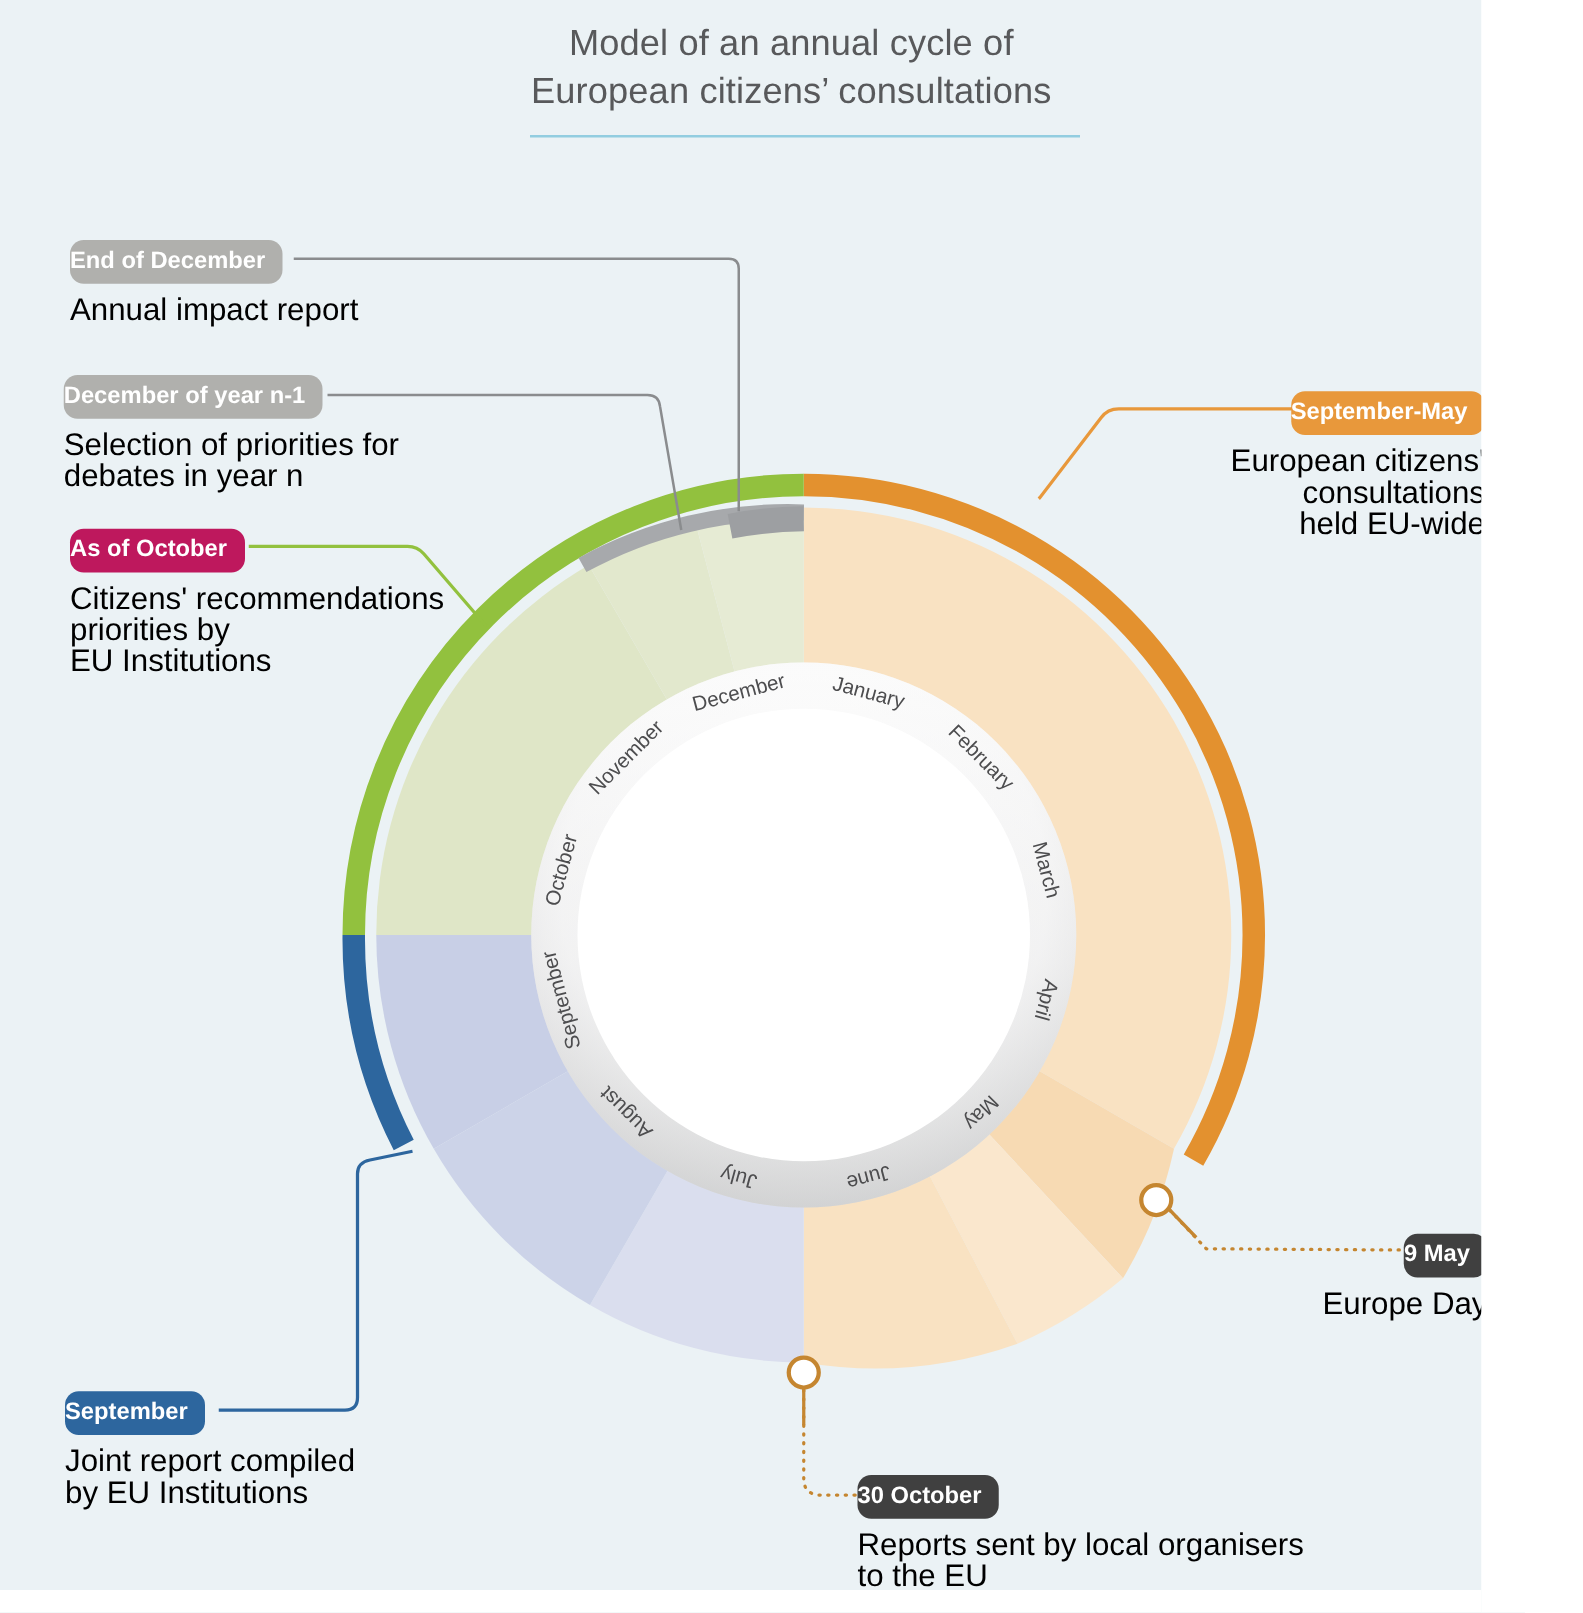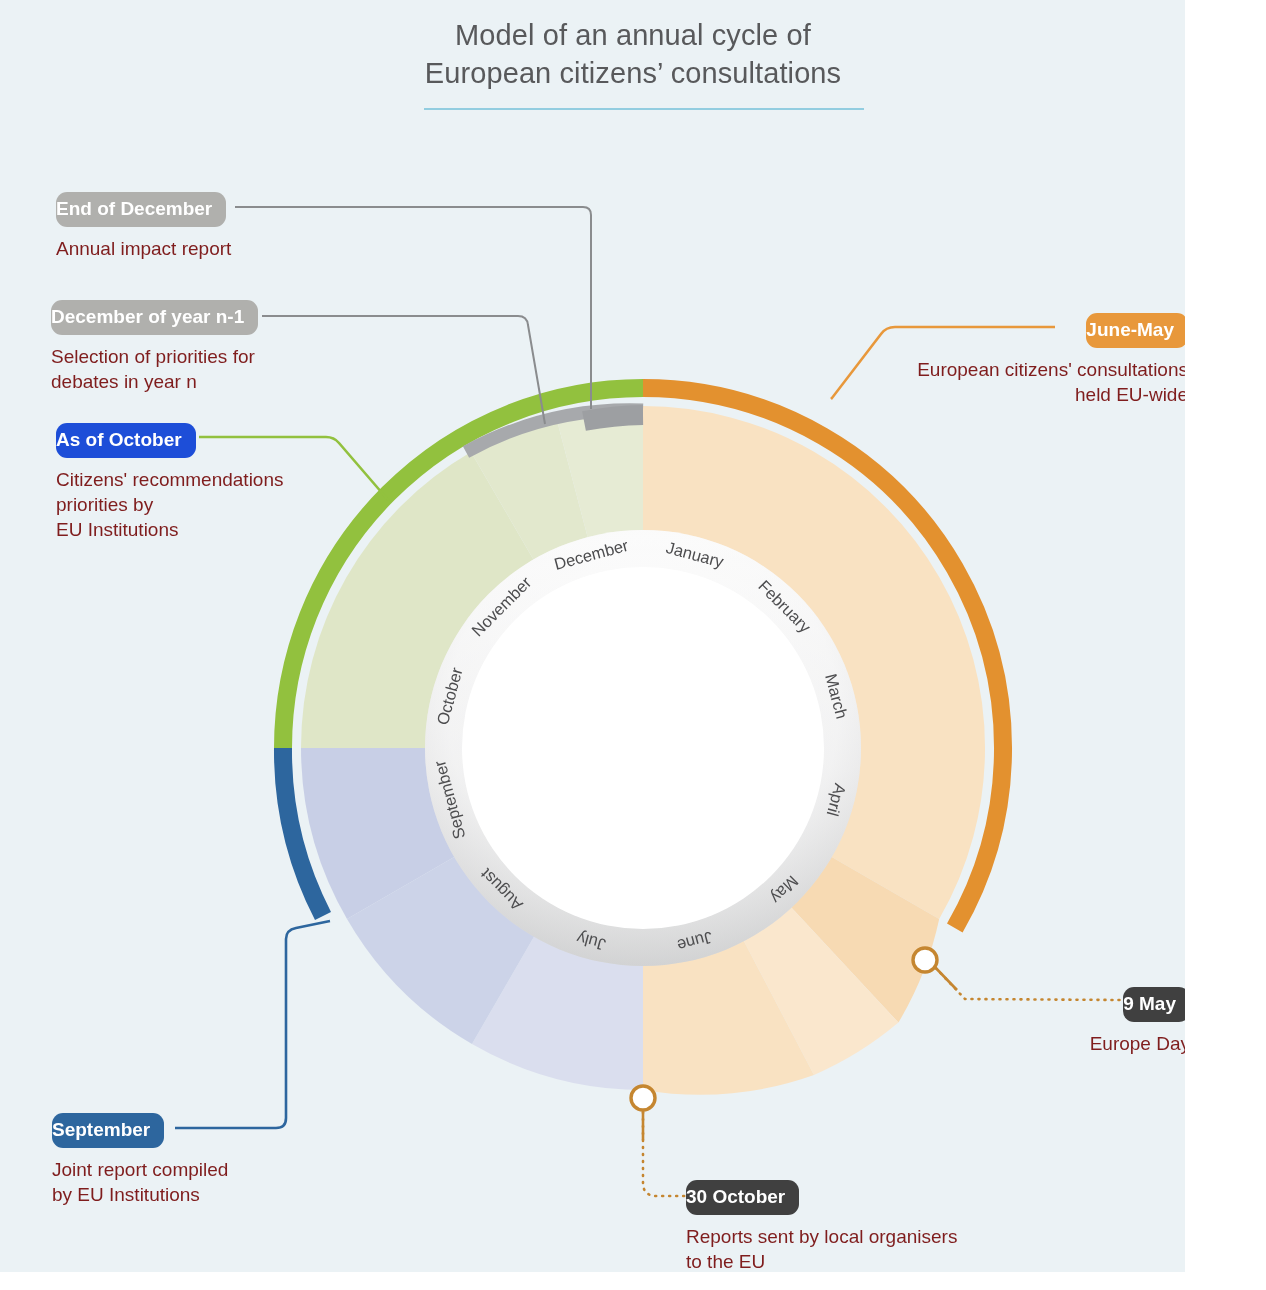--- a/index.html
+++ b/index.html
@@ -44,27 +44,27 @@
     display:inline-block;
     color:#ffffff;
     font-weight:bold;
     font-size:19px;
     line-height:19px;
     padding:7px 14px 9px 0;
     border-radius:11px;
     white-space:nowrap;
   }
   .pill.gray{background:#b0b0ad;}
-  .pill.green{background:#1d4ed8;}
+  .pill.green{background:#be185d;}
   .pill.blue{background:#2d669e;}
   .pill.orange{background:#e8983b;}
   .pill.dkorange{background:#404040;}
   .ctext{
-    color:#7f1d1d;
-    font-size:19px;
+    color:#000000;
+    font-size:25px;
     line-height:25px;
     margin-top:9px;
     white-space:pre-line;
   }
   .ctext.right{text-align:right;}
 
   
   #c-enddec{left:56px;top:192px;}
   #c-decn1{left:51px;top:300px;}
   #c-oct{left:56px;top:423px;}
@@ -190,21 +190,21 @@
 EU Institutions</div>
   </div>
 
   <div class="callout" id="c-sep">
     <span class="pill blue">September</span>
     <div class="ctext">Joint report compiled
 by EU Institutions</div>
   </div>
 
   <div class="callout" id="c-janmay">
-    <span class="pill orange">June-May</span>
+    <span class="pill orange">September-May</span>
     <div class="ctext right">European citizens' consultations
 held EU-wide</div>
   </div>
 
   <div class="callout" id="c-9may">
     <span class="pill dkorange">9 May</span>
     <div class="ctext right">Europe Day</div>
   </div>
 
   <div class="callout" id="c-30jun">

